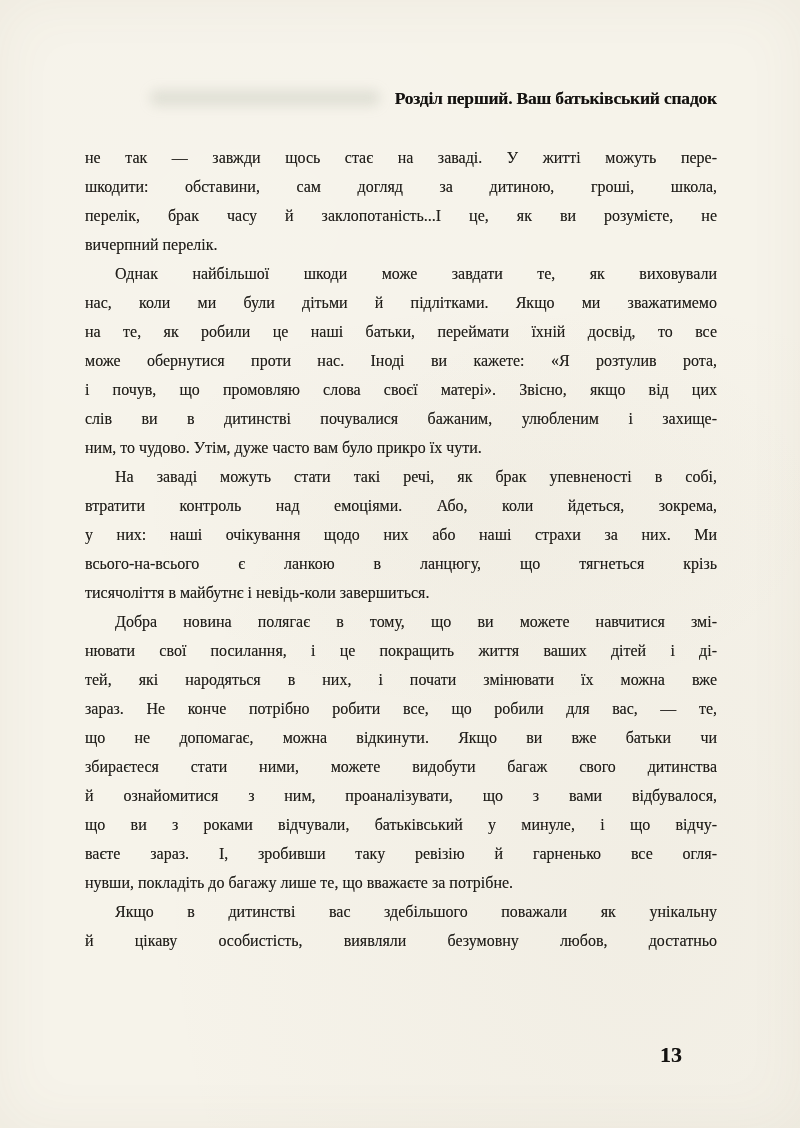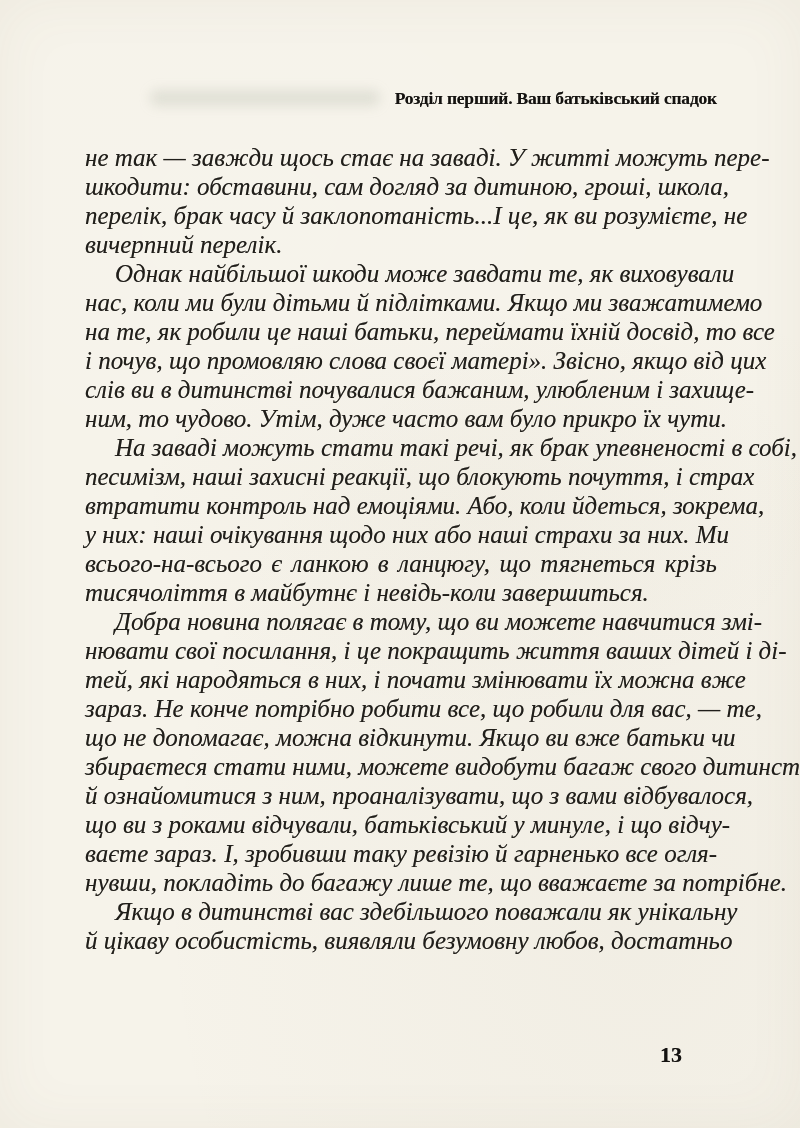--- a/index.html
+++ b/index.html
@@ -51,24 +51,23 @@
     font-weight: bold;
     color: var(--ink-bold);
     letter-spacing: -0.2px;
     text-shadow: 0 0 0.4px rgba(20,18,16,0.55);
   }
   .body-text {
     position: absolute;
     top: 143px;
     left: 85px;
     width: 632px;
-    font-size: 25px;
+    font-size: 16px;
     color: var(--ink);
     text-shadow: 0 0 0.35px rgba(32,30,26,0.5);
-    font-style: italic;
   }
   .line {
     height: 29px;
     line-height: 29px;
     white-space: nowrap;
     text-align: justify;
     text-align-last: justify;
     overflow: visible;
   }
   .line.indent { text-indent: 30px; }
@@ -93,25 +92,25 @@
   <div class="showthrough"></div>
   <div class="running-head">Розділ перший. Ваш батьківський спадок</div>
   <div class="body-text" id="body-text">
       <div class="line">не так — завжди щось стає на заваді. У житті можуть пере-</div>
       <div class="line">шкодити: обставини, сам догляд за дитиною, гроші, школа,</div>
       <div class="line">перелік, брак часу й заклопотаність...І це, як ви розумієте, не</div>
       <div class="line last">вичерпний перелік.</div>
       <div class="line indent">Однак найбільшої шкоди може завдати те, як виховували</div>
       <div class="line">нас, коли ми були дітьми й підлітками. Якщо ми зважатимемо</div>
       <div class="line">на те, як робили це наші батьки, переймати їхній досвід, то все</div>
+      <div class="line">може обернутися проти нас. Іноді ви кажете: «Я розтулив рота,</div>
       <div class="line">і почув, що промовляю слова своєї матері». Звісно, якщо від цих</div>
       <div class="line">слів ви в дитинстві почувалися бажаним, улюбленим і захище-</div>
       <div class="line last">ним, то чудово. Утім, дуже часто вам було прикро їх чути.</div>
       <div class="line indent">На заваді можуть стати такі речі, як брак упевненості в собі,</div>
-      <div class="line">песимізм, наші захисні реакції, що блокують почуття, і страх</div>
       <div class="line">втратити контроль над емоціями. Або, коли йдеться, зокрема,</div>
       <div class="line">у них: наші очікування щодо них або наші страхи за них. Ми</div>
       <div class="line">всього-на-всього є ланкою в ланцюгу, що тягнеться крізь</div>
       <div class="line last">тисячоліття в майбутнє і невідь-коли завершиться.</div>
       <div class="line indent">Добра новина полягає в тому, що ви можете навчитися змі-</div>
       <div class="line">нювати свої посилання, і це покращить життя ваших дітей і ді-</div>
       <div class="line">тей, які народяться в них, і почати змінювати їх можна вже</div>
       <div class="line">зараз. Не конче потрібно робити все, що робили для вас, — те,</div>
       <div class="line">що не допомагає, можна відкинути. Якщо ви вже батьки чи</div>
       <div class="line">збираєтеся стати ними, можете видобути багаж свого дитинства</div>

